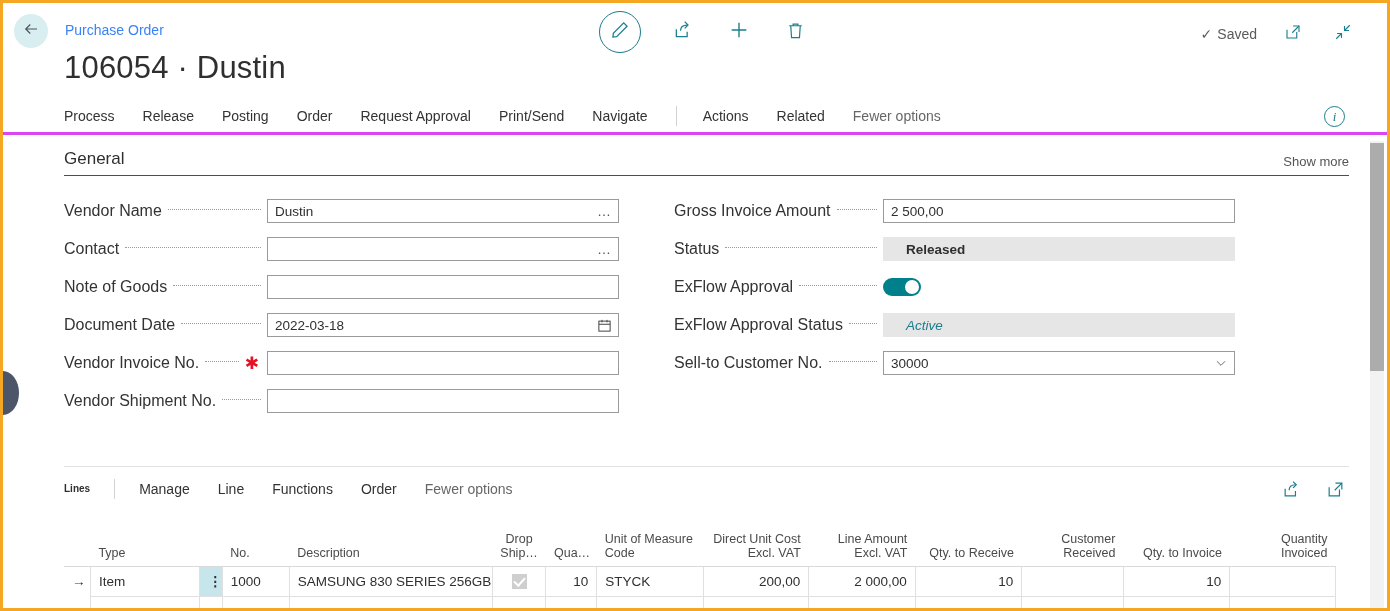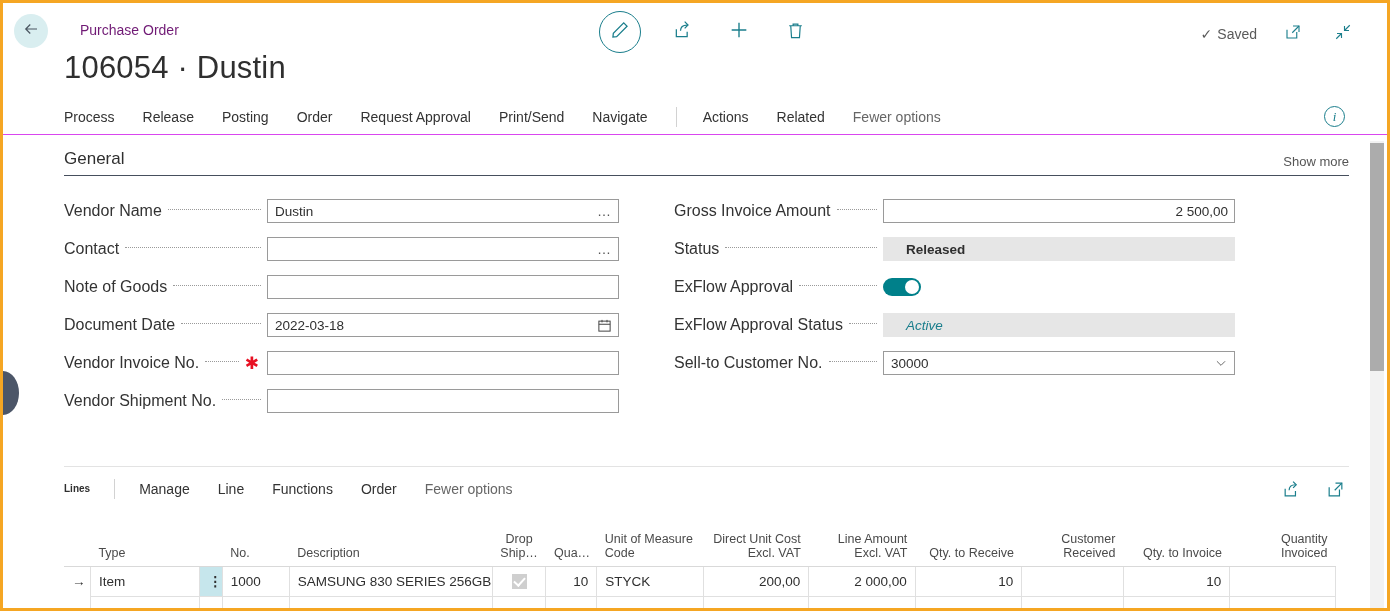--- a/index.html
+++ b/index.html
@@ -35,21 +35,21 @@
     position: absolute; left: 11px; top: 11px;
     width: 34px; height: 34px;
     border-radius: 50%;
     background: #d9eef0;
     display: flex; align-items: center; justify-content: center;
     cursor: pointer;
   }
   .back-circle svg { width: 18px; height: 18px; }
   .breadcrumb {
     position: absolute; left: 62px; top: 19px;
-    font-size: 14px; color: #701a75; margin-left: 15px;
+    font-size: 14px; color: #3b82f6;
   }
   .doc-title {
     position: absolute; left: 61px; top: 47px;
     font-size: 31px; color: #2f2f2f; font-weight: 300;
     letter-spacing: .2px;
   }
   .top-actions {
     position: absolute; left: 596px; top: 8px;
     display: flex; align-items: center; gap: 28px;
   }
@@ -71,21 +71,21 @@
   .saved {
     display: flex; align-items: center; gap: 5px;
     font-size: 14px; color: #5a5a5a;
   }
   
   .menubar {
     position: relative;
     height: 36px;
     margin: 0 0 0 0;
     display: flex; align-items: center;
-    border-bottom: 1px solid #d946ef;
+    border-bottom: 3px solid #d946ef;
     padding-left: 61px;
   }
   .menu-item {
     font-size: 14px; color: #333333;
     margin-right: 28px; cursor: pointer; white-space: nowrap;
   }
   .menu-item.muted { color: #666666; }
   .menu-sep {
     width: 1px; height: 20px; background: #d2d2d2;
     margin: 0 26px 0 0;
@@ -149,21 +149,21 @@
     border: 1px solid #9a9a9a;
     background: #ffffff;
     display: flex; align-items: center;
     padding: 0 6px 0 7px;
     font-size: 13.5px; color: #2f2f2f;
     position: relative;
   }
   .fctl.flat { border: none; background: #e6e6e6; padding-left: 23px; }
   .fctl.plain { border: none; background: transparent; padding-left: 0; }
   .fctl .val { flex: 1 1 auto; }
-  .fctl .val.right { text-align: right; }
+  .fctl .val.right { }
   .fctl .assist {
     color: #555; font-size: 14px; letter-spacing: 1px; cursor: pointer;
   }
   .bold { font-weight: bold; }
   .teal-text { color: #1a7e8c; font-style: italic; }
   .toggle {
     width: 38px; height: 18px; border-radius: 9px;
     background: #00808a; position: relative; cursor: pointer;
   }
   .toggle .knob {

